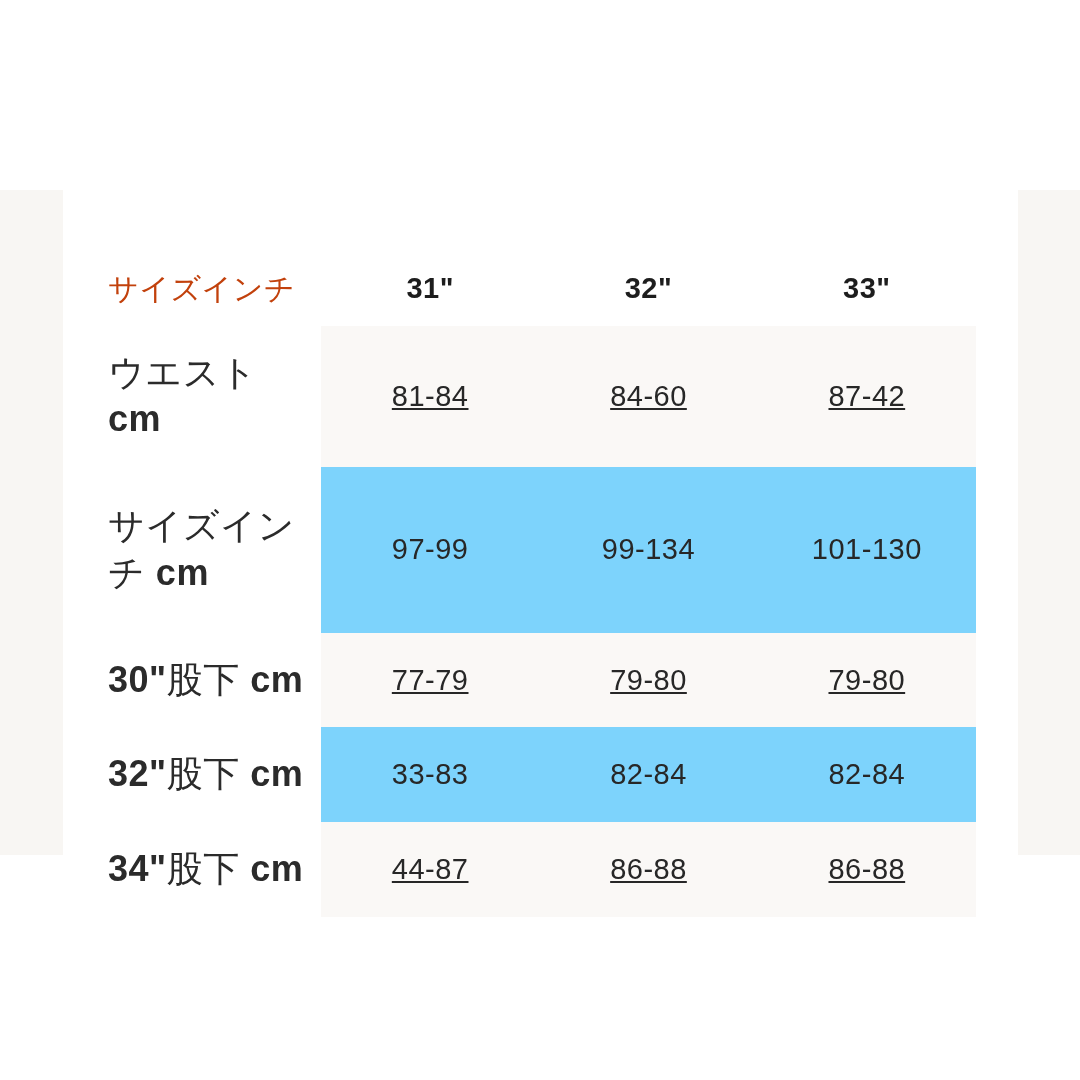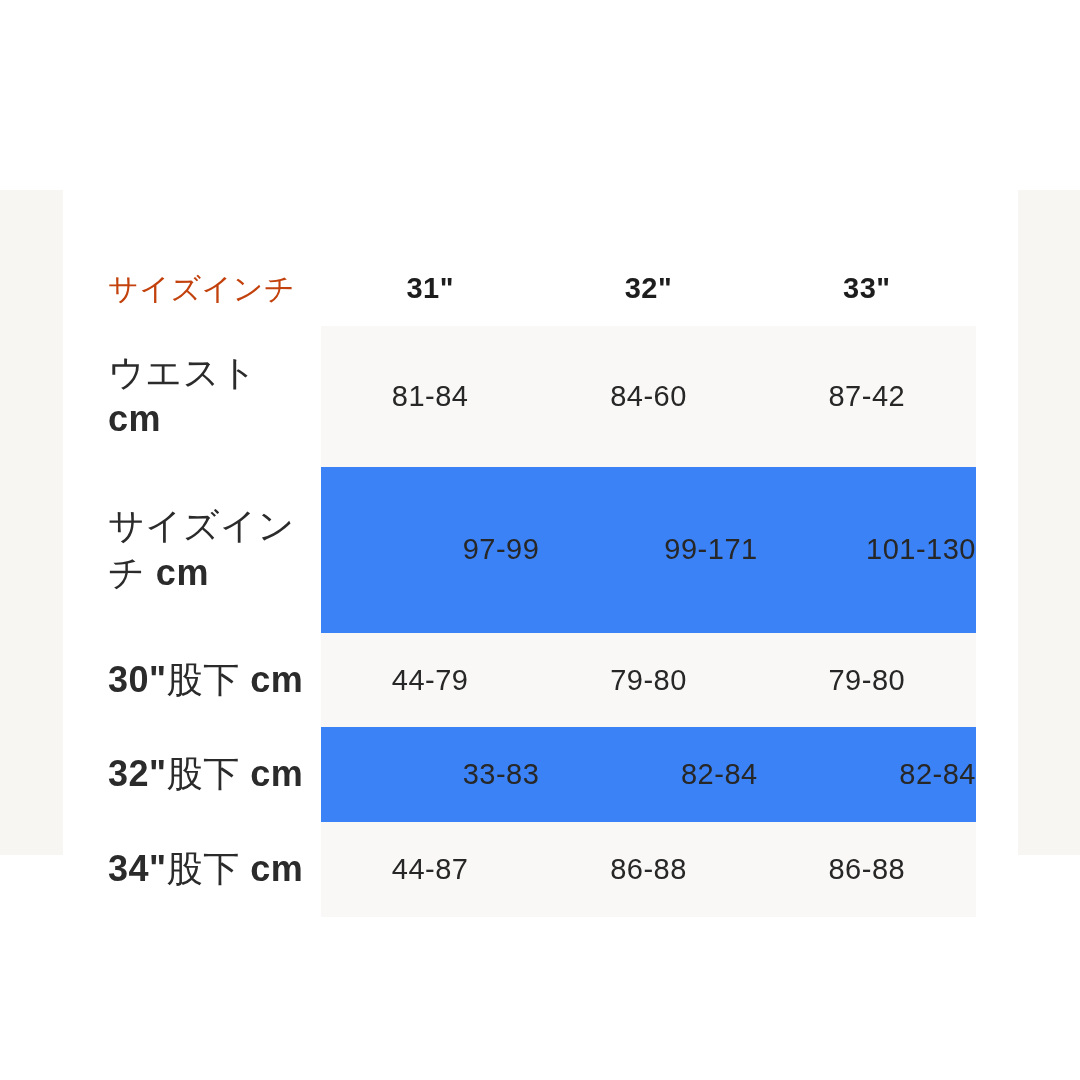--- a/index.html
+++ b/index.html
@@ -60,22 +60,22 @@
   }
   th.col-head {
     text-align: center;
     font-weight: 700;
     font-size: 29px;
     color: #1d1d1d;
     letter-spacing: 0.5px;
   }
 
   
-  tbody tr.row-plain td.data-cell { background: #faf8f6; }
-  tbody tr.row-accent td.data-cell { background: #3b82f6; text-align: right; }
+  tbody tr.row-plain td.data-cell { background: #faf8f6; text-decoration: underline; }
+  tbody tr.row-accent td.data-cell { background: #7dd3fc; }
 
   tbody td {
     border: none;
     vertical-align: middle;
   }
 
   td.row-label {
     text-align: left;
     font-size: 36px;
     color: #2b2b2b;
@@ -130,27 +130,27 @@
       <tr class="row-plain">
         <td class="row-label"><span>ウエスト</span> <span class="unit">cm</span></td>
         <td class="data-cell">81-84</td>
         <td class="data-cell">84-60</td>
         <td class="data-cell">87-42</td>
       </tr>
 
       <tr class="row-accent tall">
         <td class="row-label"><span>サイズインチ</span> <span class="unit">cm</span></td>
         <td class="data-cell">97-99</td>
-        <td class="data-cell">99-171</td>
+        <td class="data-cell">99-134</td>
         <td class="data-cell">101-130</td>
       </tr>
 
       <tr class="row-plain">
         <td class="row-label"><span class="inch-prefix">30"</span><span>股下</span> <span class="unit">cm</span></td>
-        <td class="data-cell">44-79</td>
+        <td class="data-cell">77-79</td>
         <td class="data-cell">79-80</td>
         <td class="data-cell">79-80</td>
       </tr>
 
       <tr class="row-accent">
         <td class="row-label"><span class="inch-prefix">32"</span><span>股下</span> <span class="unit">cm</span></td>
         <td class="data-cell">33-83</td>
         <td class="data-cell">82-84</td>
         <td class="data-cell">82-84</td>
       </tr>

